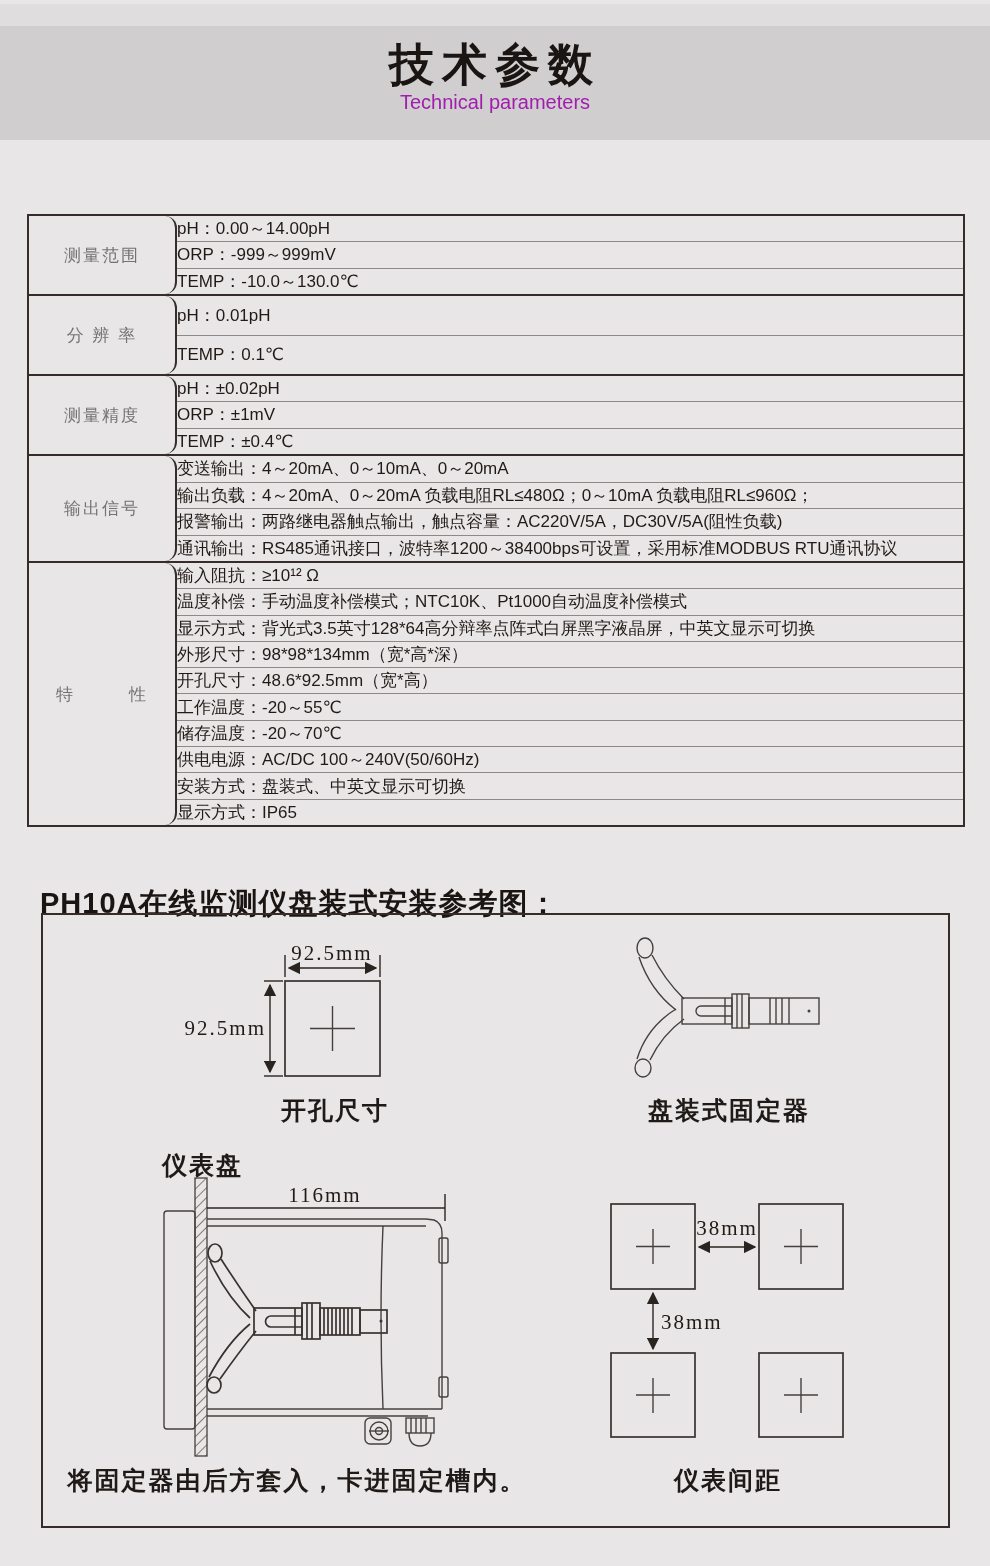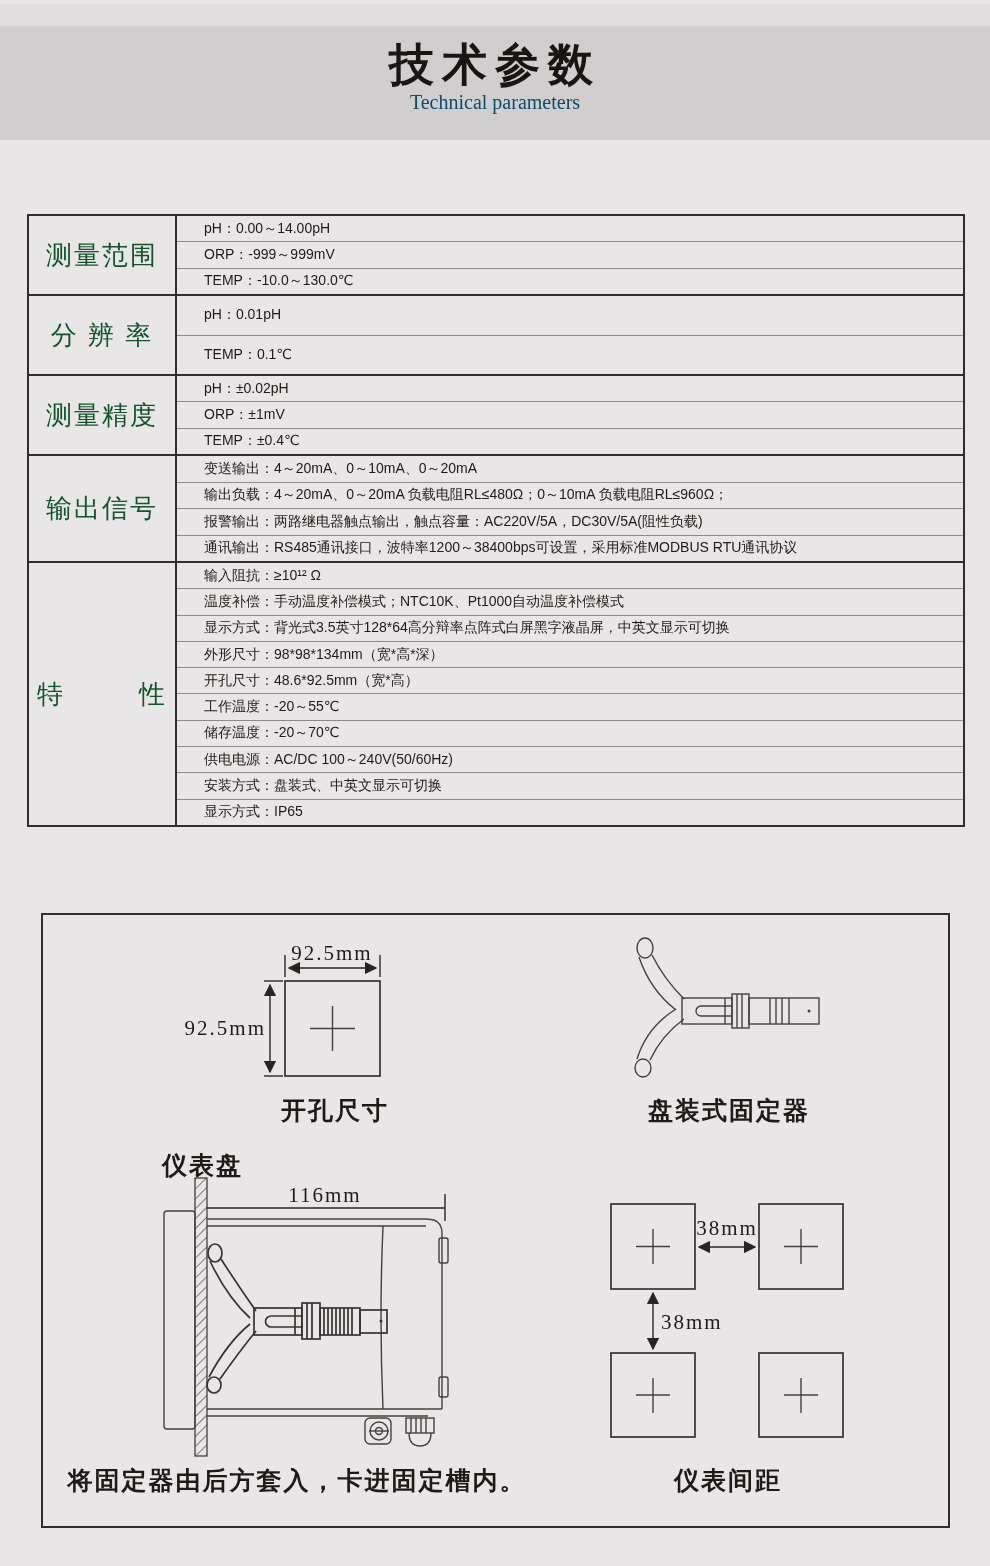--- a/index.html
+++ b/index.html
@@ -3,30 +3,30 @@
 <meta charset="utf-8">
 <style>
   html,body{margin:0;padding:0;}
   body{background:#e8e6e7;font-family:"Liberation Sans","DejaVu Sans",sans-serif;color:#211a16;}
   .canvas{position:relative;width:990px;height:1566px;background:#e8e6e7;overflow:hidden;margin:4px auto;}
 
   
   .top-strip{position:absolute;top:0;left:0;width:990px;height:22px;background:#dfdddd;}
   .band{position:absolute;top:22px;left:0;width:990px;height:114px;background:#d0cecf;text-align:center;}
   .band-title{padding-top:14px;font-size:45px;font-weight:bold;letter-spacing:8px;color:#1a1512;line-height:1.1;}
-  .band-sub{font-size:20px;letter-spacing:0px;color:#0c4a6e;margin-top:1px;font-family:Liberation Serif, serif;}
+  .band-sub{font-size:20px;letter-spacing:0px;color:#a21caf;margin-top:1px;}
 
   
   .spec-table{position:absolute;left:27px;top:210px;width:938px;border:2px solid #362d2a;box-sizing:border-box;background:transparent;}
   .tgroup{display:flex;border-bottom:2px solid #362d2a;}
   .tgroup:last-child{border-bottom:none;}
   .tlabel{width:146px;flex:0 0 146px;display:flex;align-items:center;justify-content:center;
-          border-right:2px solid #362d2a;font-size:26px;letter-spacing:2px;white-space:pre;color:#14532d;}
+          border-right:2px solid #362d2a;font-size:17px;letter-spacing:2px;white-space:pre;color:#737373;border-radius:12px;}
   .trows{flex:1;display:flex;flex-direction:column;min-width:0;}
-  .trow{flex:1;display:flex;align-items:center;padding-left:27px;font-size:14px;color:#211a16;
+  .trow{flex:1;display:flex;align-items:center;font-size:17px;color:#211a16;
         border-bottom:1px solid #8e8886;white-space:nowrap;overflow:hidden;}
   .trow:last-child{border-bottom:none;}
   .g3{height:78px;} .g4{height:105px;} .g10{height:262px;}
 
   
   .section-title{position:absolute;left:40px;top:880px;margin:0;font-size:29px;font-weight:bold;
                  letter-spacing:1px;color:#1a1512;white-space:nowrap;}
 
   
   .diagram-box{position:absolute;left:41px;top:909px;width:905px;height:611px;border:2px solid #362d2a;box-sizing:content-box;}
@@ -98,20 +98,21 @@
         <div class="trow">工作温度：-20～55℃</div>
         <div class="trow">储存温度：-20～70℃</div>
         <div class="trow">供电电源：AC/DC 100～240V(50/60Hz)</div>
         <div class="trow">安装方式：盘装式、中英文显示可切换</div>
         <div class="trow">显示方式：IP65</div>
       </div>
     </div>
 
   </div>
 
+  <h2 class="section-title">PH10A在线监测仪盘装式安装参考图：</h2>
 
   <div class="diagram-box">
     <svg width="905" height="611" viewBox="0 0 905 611">
       <defs>
         <marker id="arr" viewBox="0 0 10 10" refX="9" refY="5" markerWidth="9" markerHeight="9" orient="auto-start-reverse">
           <path d="M0,0 L10,5 L0,10 z" fill="#2a2420"></path>
         </marker>
         <pattern id="hatch" width="7" height="7" patternUnits="userSpaceOnUse" patternTransform="rotate(45)">
           <line x1="0" y1="0" x2="0" y2="7" stroke="#45403d" stroke-width="1.3"></line>
         </pattern>

